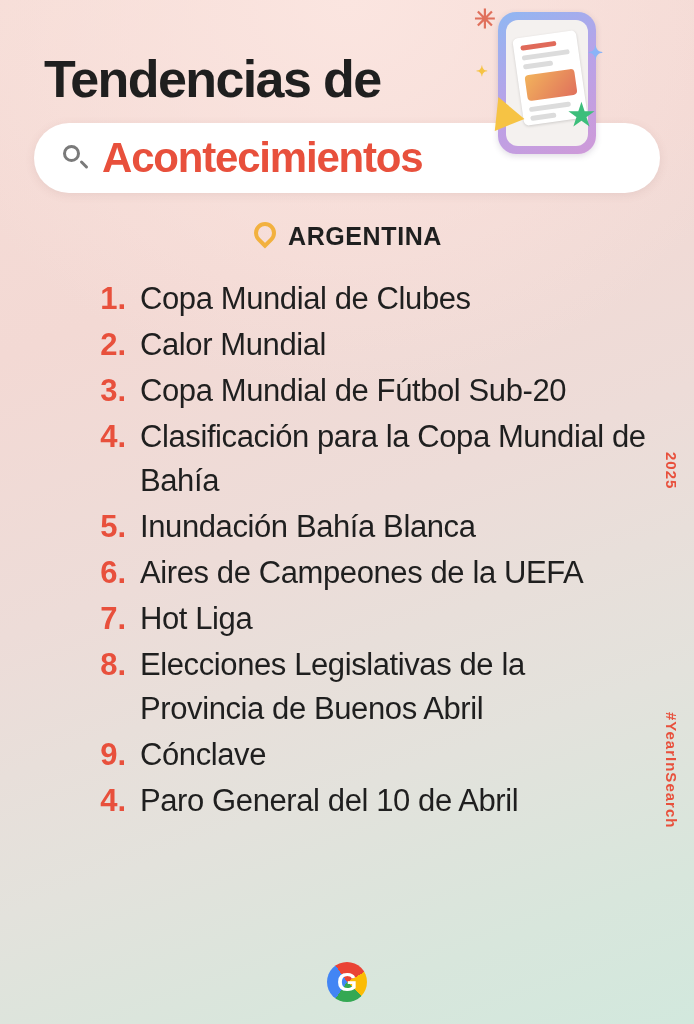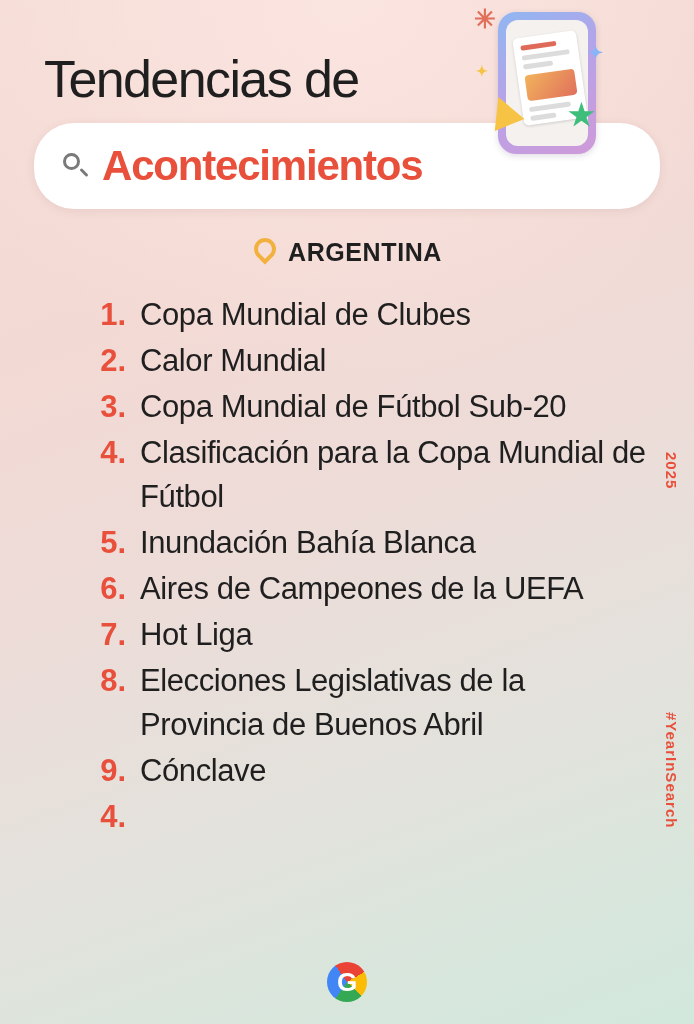--- a/index.html
+++ b/index.html
@@ -30,21 +30,21 @@
     position: relative;
     padding: 52px 40px 0 44px;
   }
   .title-row {
     display: flex;
     align-items: flex-start;
     justify-content: flex-start;
   }
   .title {
     font-size: 52px;
-    font-weight: normal;
+    font-weight: bold;
     letter-spacing: -1.6px;
     color: #1f1f1f;
     line-height: 1.05;
     white-space: nowrap;
   }
 
   
   .phone-illo {
     position: absolute;
     top: 4px;
@@ -119,21 +119,21 @@
     line-height: 1;
   }
   .spark.s1 { left: 4px;  top: 2px;  font-size: 26px; color: #e0705c; }
   .spark.s2 { left: 118px; top: 40px; font-size: 18px; color: #8ab4f8; }
   .spark.s3 { left: 98px; top: 96px; font-size: 30px; color: #3dbe7b; }
   .spark.s4 { left: 6px;  top: 60px; font-size: 14px; color: #f6c344; }
 
   
   .search-pill {
     margin: 16px 34px 0 34px;
-    height: 86px;
+    height: 70px;
     background: #ffffff;
     border-radius: 40px;
     display: flex;
     align-items: center;
     padding: 0 26px;
     box-shadow: 0 2px 10px rgba(140,90,90,0.12);
   }
   .search-icon {
     flex: 0 0 auto;
     width: 30px;
@@ -319,21 +319,21 @@
     <div class="list-item">
       <span class="rank">2.</span>
       <span class="item-label">Calor Mundial</span>
     </div>
     <div class="list-item">
       <span class="rank">3.</span>
       <span class="item-label">Copa Mundial de Fútbol Sub-20</span>
     </div>
     <div class="list-item">
       <span class="rank">4.</span>
-      <span class="item-label">Clasificación para la Copa Mundial de Fútbol</span>
+      <span class="item-label">Clasificación para la Copa Mundial de Bahía</span>
     </div>
     <div class="list-item">
       <span class="rank">5.</span>
       <span class="item-label">Inundación Bahía Blanca</span>
     </div>
     <div class="list-item">
       <span class="rank">6.</span>
       <span class="item-label">Aires de Campeones de la UEFA</span>
     </div>
     <div class="list-item">
@@ -343,20 +343,21 @@
     <div class="list-item">
       <span class="rank">8.</span>
       <span class="item-label">Elecciones Legislativas de la Provincia de Buenos Abril</span>
     </div>
     <div class="list-item">
       <span class="rank">9.</span>
       <span class="item-label">Cónclave</span>
     </div>
     <div class="list-item">
       <span class="rank">4.</span>
+      <span class="item-label">Paro General del 10 de Abril</span>
     </div>
   </div>
 
   <div class="side-year">2025</div>
   <div class="side-hashtag">#YearInSearch</div>
 
   <div class="footer">
     <div class="g-logo"></div>
   </div>
 

